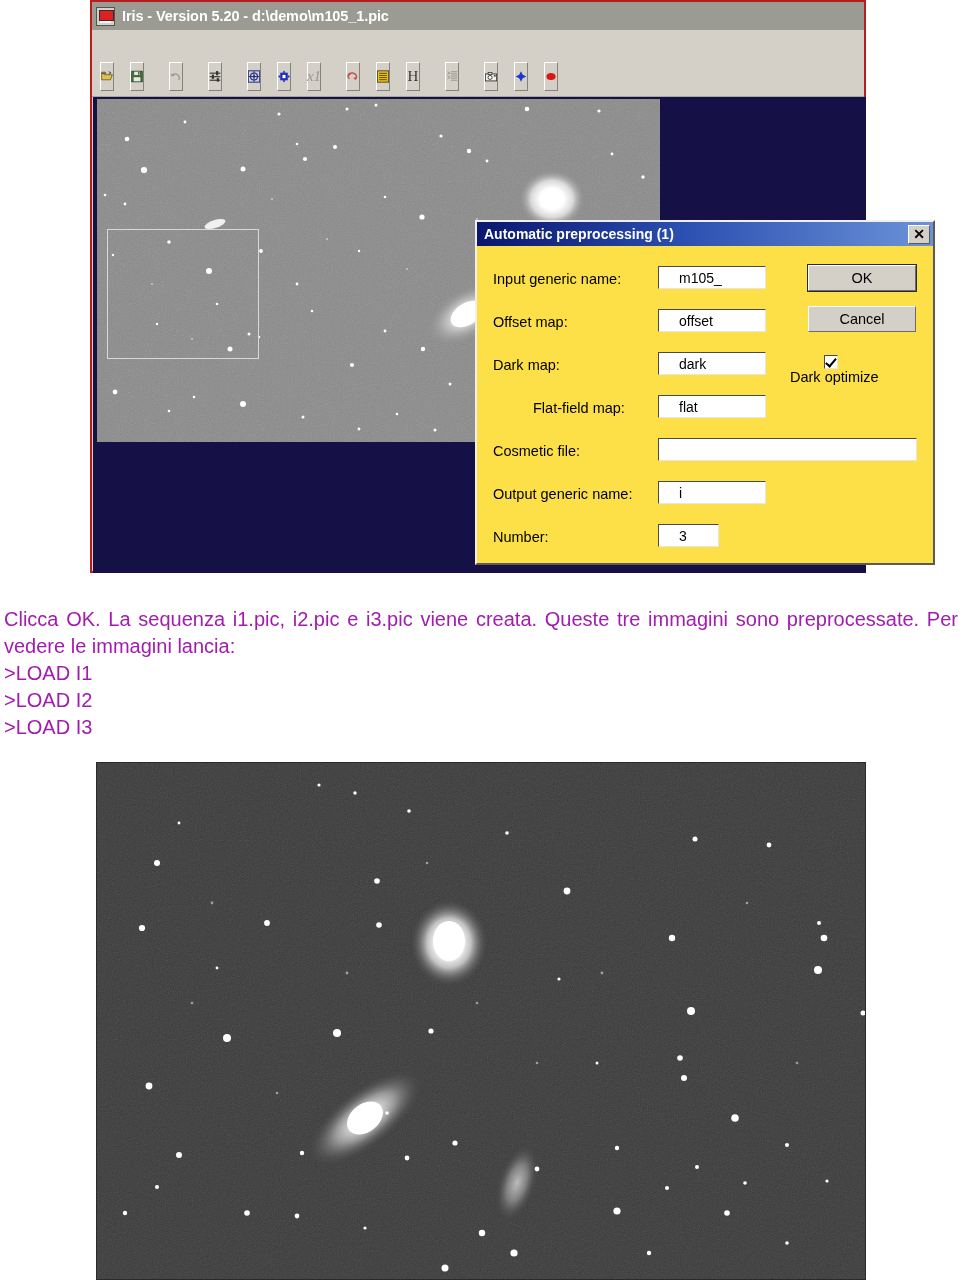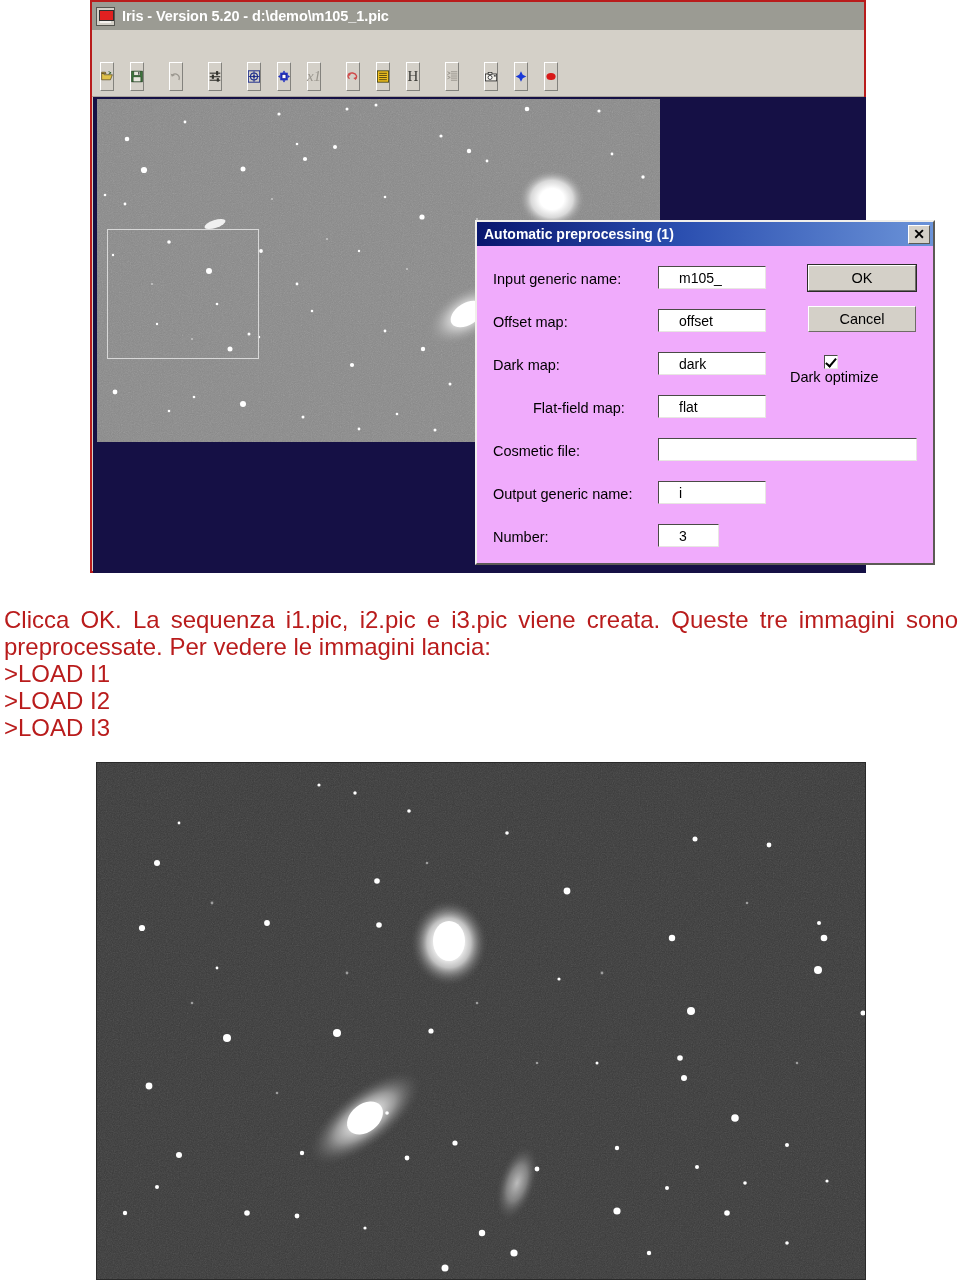--- a/index.html
+++ b/index.html
@@ -152,21 +152,21 @@
     box-sizing: border-box;
   }
 
   
   #dialog {
     position: absolute;
     left: 383px;
     top: 218px;
     width: 460px;
     height: 345px;
-    background: #f0abfc;
+    background: #fde047;
     border-top: 2px solid #f1efeb;
     border-left: 2px solid #f1efeb;
     border-right: 2px solid #5c5a55;
     border-bottom: 2px solid #5c5a55;
     box-sizing: border-box;
   }
   #dialog-titlebar {
     position: absolute;
     left: 0; top: 0;
     width: 100%;
@@ -280,22 +280,22 @@
     border-bottom: 2px solid #000;
     transform: rotate(40deg);
   }
 
   
   #body-text {
     position: absolute;
     left: 4px;
     top: 606px;
     width: 954px;
-    font-size: 24px;
-    color: #b91c1c;
+    font-size: 20px;
+    color: #a21caf;
     line-height: 27px;
     text-align: justify;
   }
   #body-text .para { margin: 0; }
   #cmd-lines { margin-top: 0px; }
   .cmd-line { white-space: pre; }
 
   
   #bottom-image {
     position: absolute;

